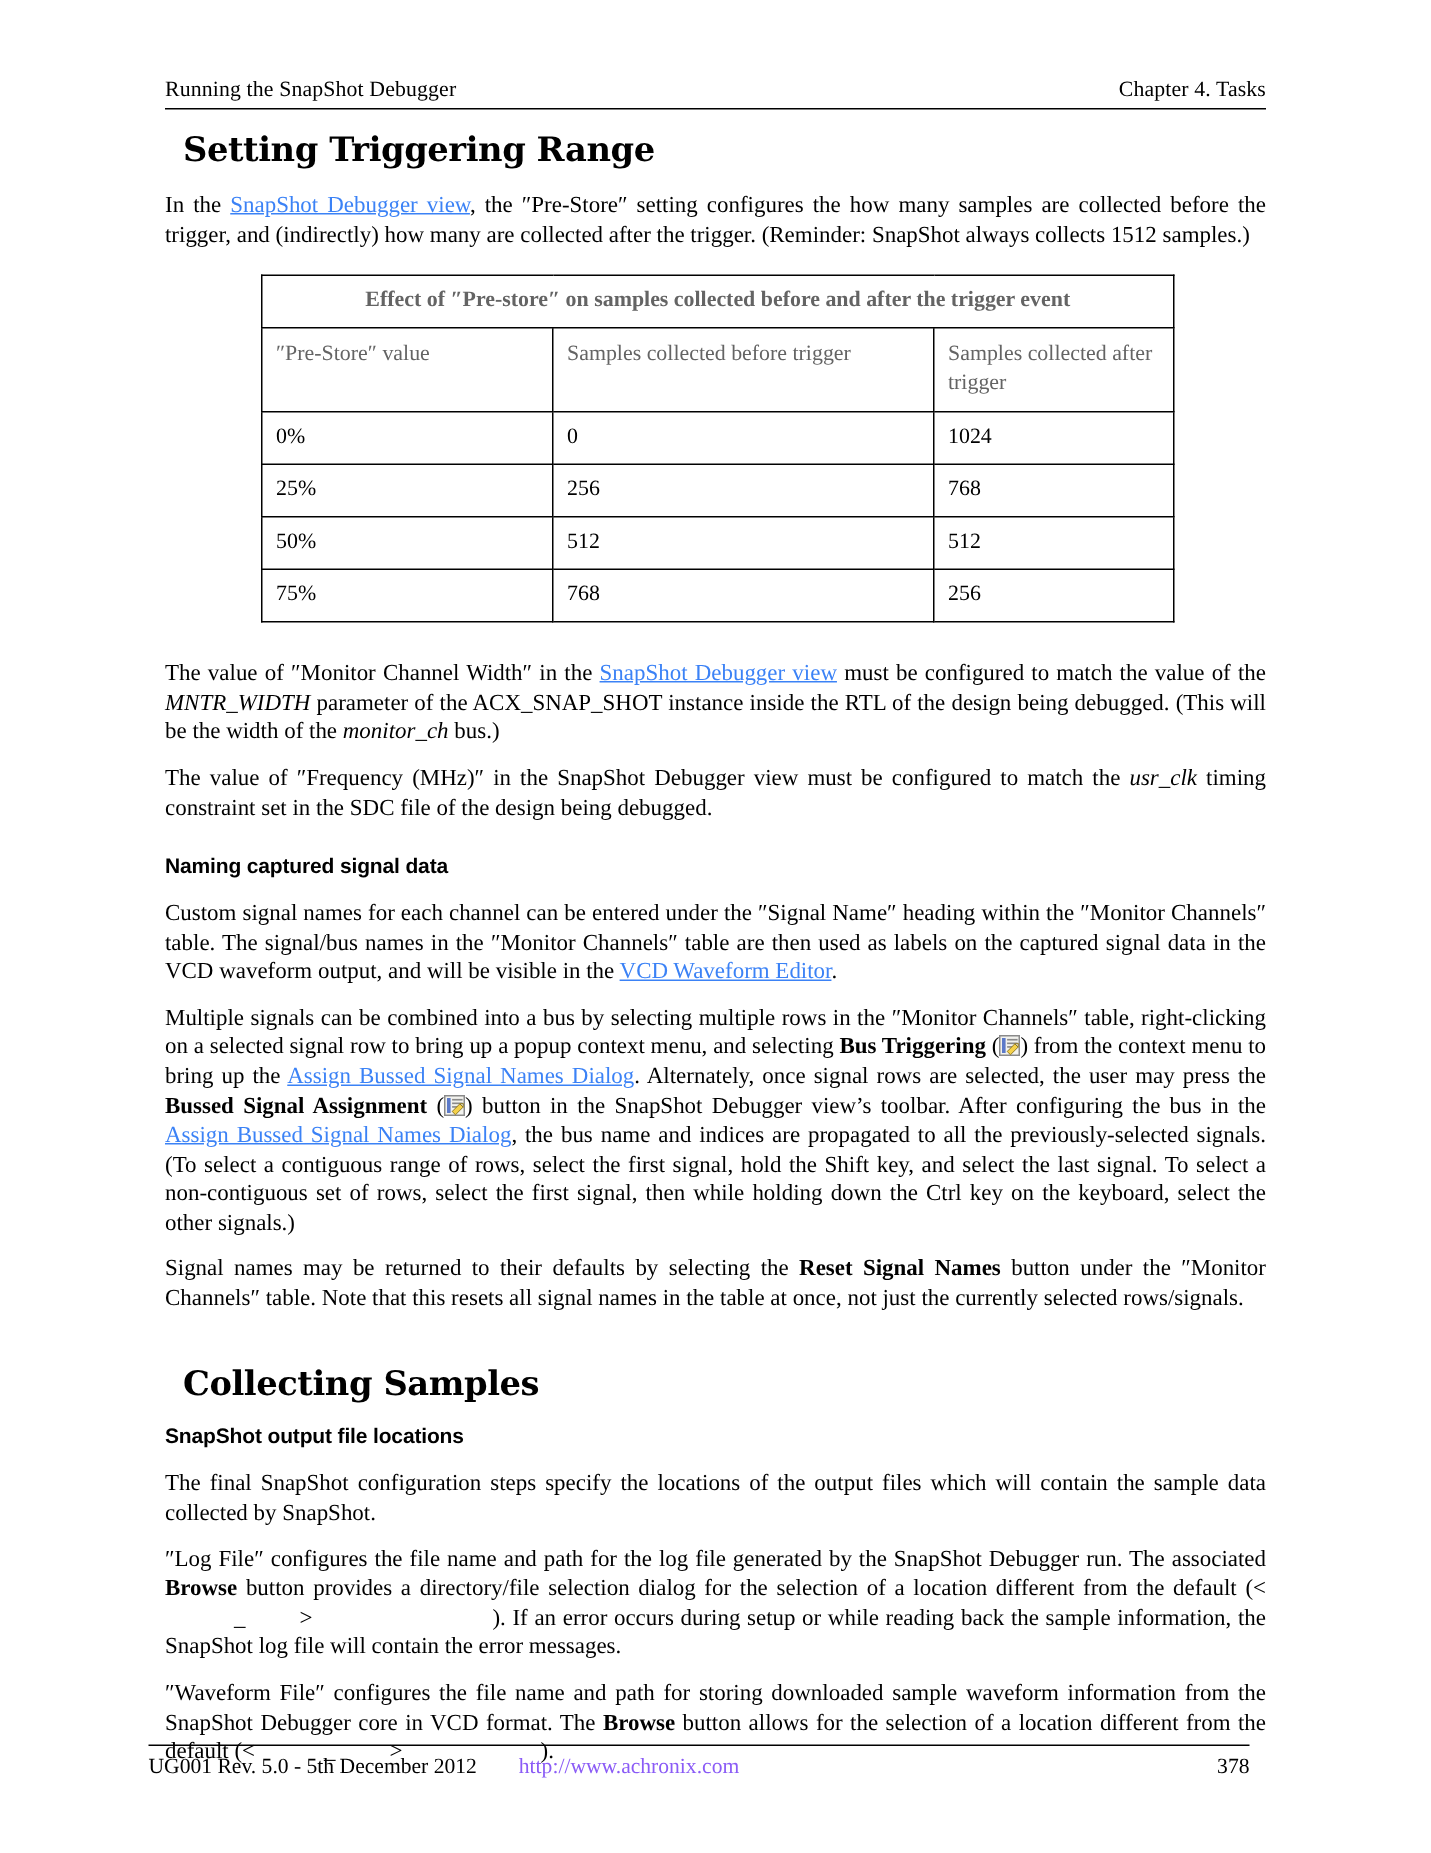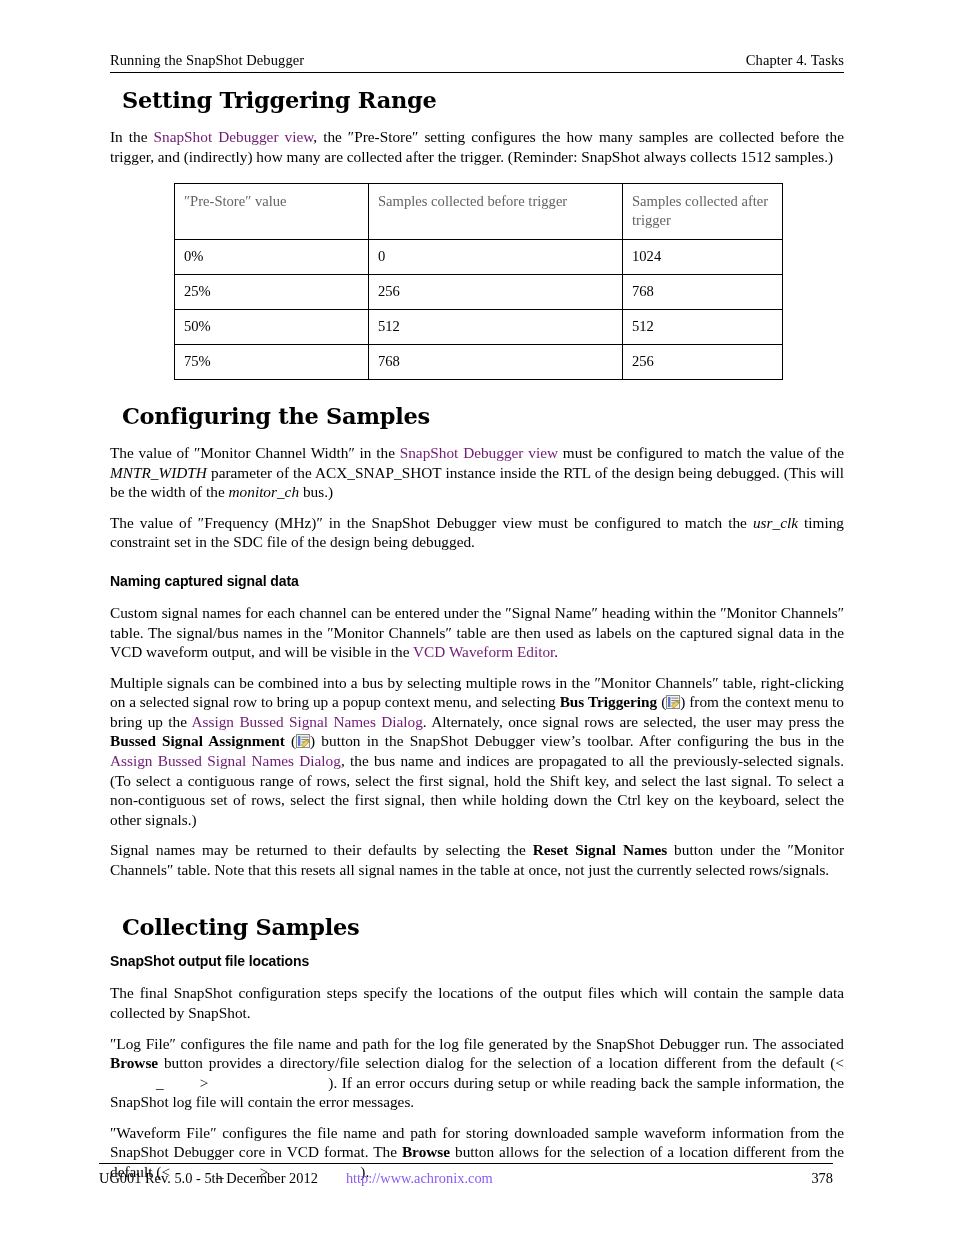--- a/index.html
+++ b/index.html
@@ -62,21 +62,21 @@
   
   p.body {
     font-size: 15.3px;
     line-height: 1.28;
     margin: 0 0 11px 0;
     text-align: justify;
     text-justify: inter-word;
     letter-spacing: 0.0px;
   }
   p.body.last { margin-bottom: 0; }
-  .lnk { color: #701a75; }
+  .lnk { color: #3b82f6; text-decoration: underline; }
   .it { font-style: italic; }
   .bd { font-weight: bold; }
   .gap-l { display:inline-block; width: 46px; }
   .gap-m { display:inline-block; width: 36px; }
   .gap-xl { display:inline-block; width: 120px; }
   .gap-xxl { display:inline-block; width: 92px; }
   .underscore-ghost { color:#000; }
 
   
   .sp-before-h1 { height: 24px; }
@@ -174,20 +174,23 @@
 
     <div class="tbl-wrap">
       <table class="prestore">
         <colgroup>
             <col class="c1">
             <col class="c2">
             <col class="c3">
           </colgroup>
         <tbody>
           <tr>
+            <td class="caption" colspan="3">Effect of ″Pre-store″ on samples collected before and after the trigger event</td>
+          </tr>
+          <tr>
             <td class="hd">″Pre-Store″ value</td>
             <td class="hd">Samples collected before trigger</td>
             <td class="hd">Samples collected after trigger</td>
           </tr>
           <tr>
             <td class="datacell">0%</td>
             <td class="datacell">0</td>
             <td class="datacell">1024</td>
           </tr>
           <tr>
@@ -204,21 +207,20 @@
             <td class="datacell">75%</td>
             <td class="datacell">768</td>
             <td class="datacell">256</td>
           </tr>
         </tbody>
       </table>
     </div>
 
     <div class="sp-before-h1"></div>
 
-    <h1 class="sec">Configuring the Samples</h1>
 
     <p class="body"><span>The value of ″Monitor Channel Width″ in the </span><span class="lnk">SnapShot Debugger view</span><span> must be configured to match the value of the </span><span class="it">MNTR_WIDTH</span><span> parameter of the ACX_SNAP_SHOT instance inside the RTL of the design being debugged. (This will be the width of the </span><span class="it">monitor_ch</span><span> bus.)</span></p>
 
     <p class="body"><span>The value of ″Frequency (MHz)″ in the SnapShot Debugger view must be configured to match the </span><span class="it">usr_clk</span><span> timing constraint set in the SDC file of the design being debugged.</span></p>
 
     <div class="sp-small"></div>
 
     <h2 class="sub">Naming captured signal data</h2>
 
     <p class="body"><span>Custom signal names for each channel can be entered under the ″Signal Name″ heading within the ″Monitor Channels″ table. The signal/bus names in the ″Monitor Channels″ table are then used as labels on the captured signal data in the VCD waveform output, and will be visible in the </span><span class="lnk">VCD Waveform Editor</span><span>.</span></p>

